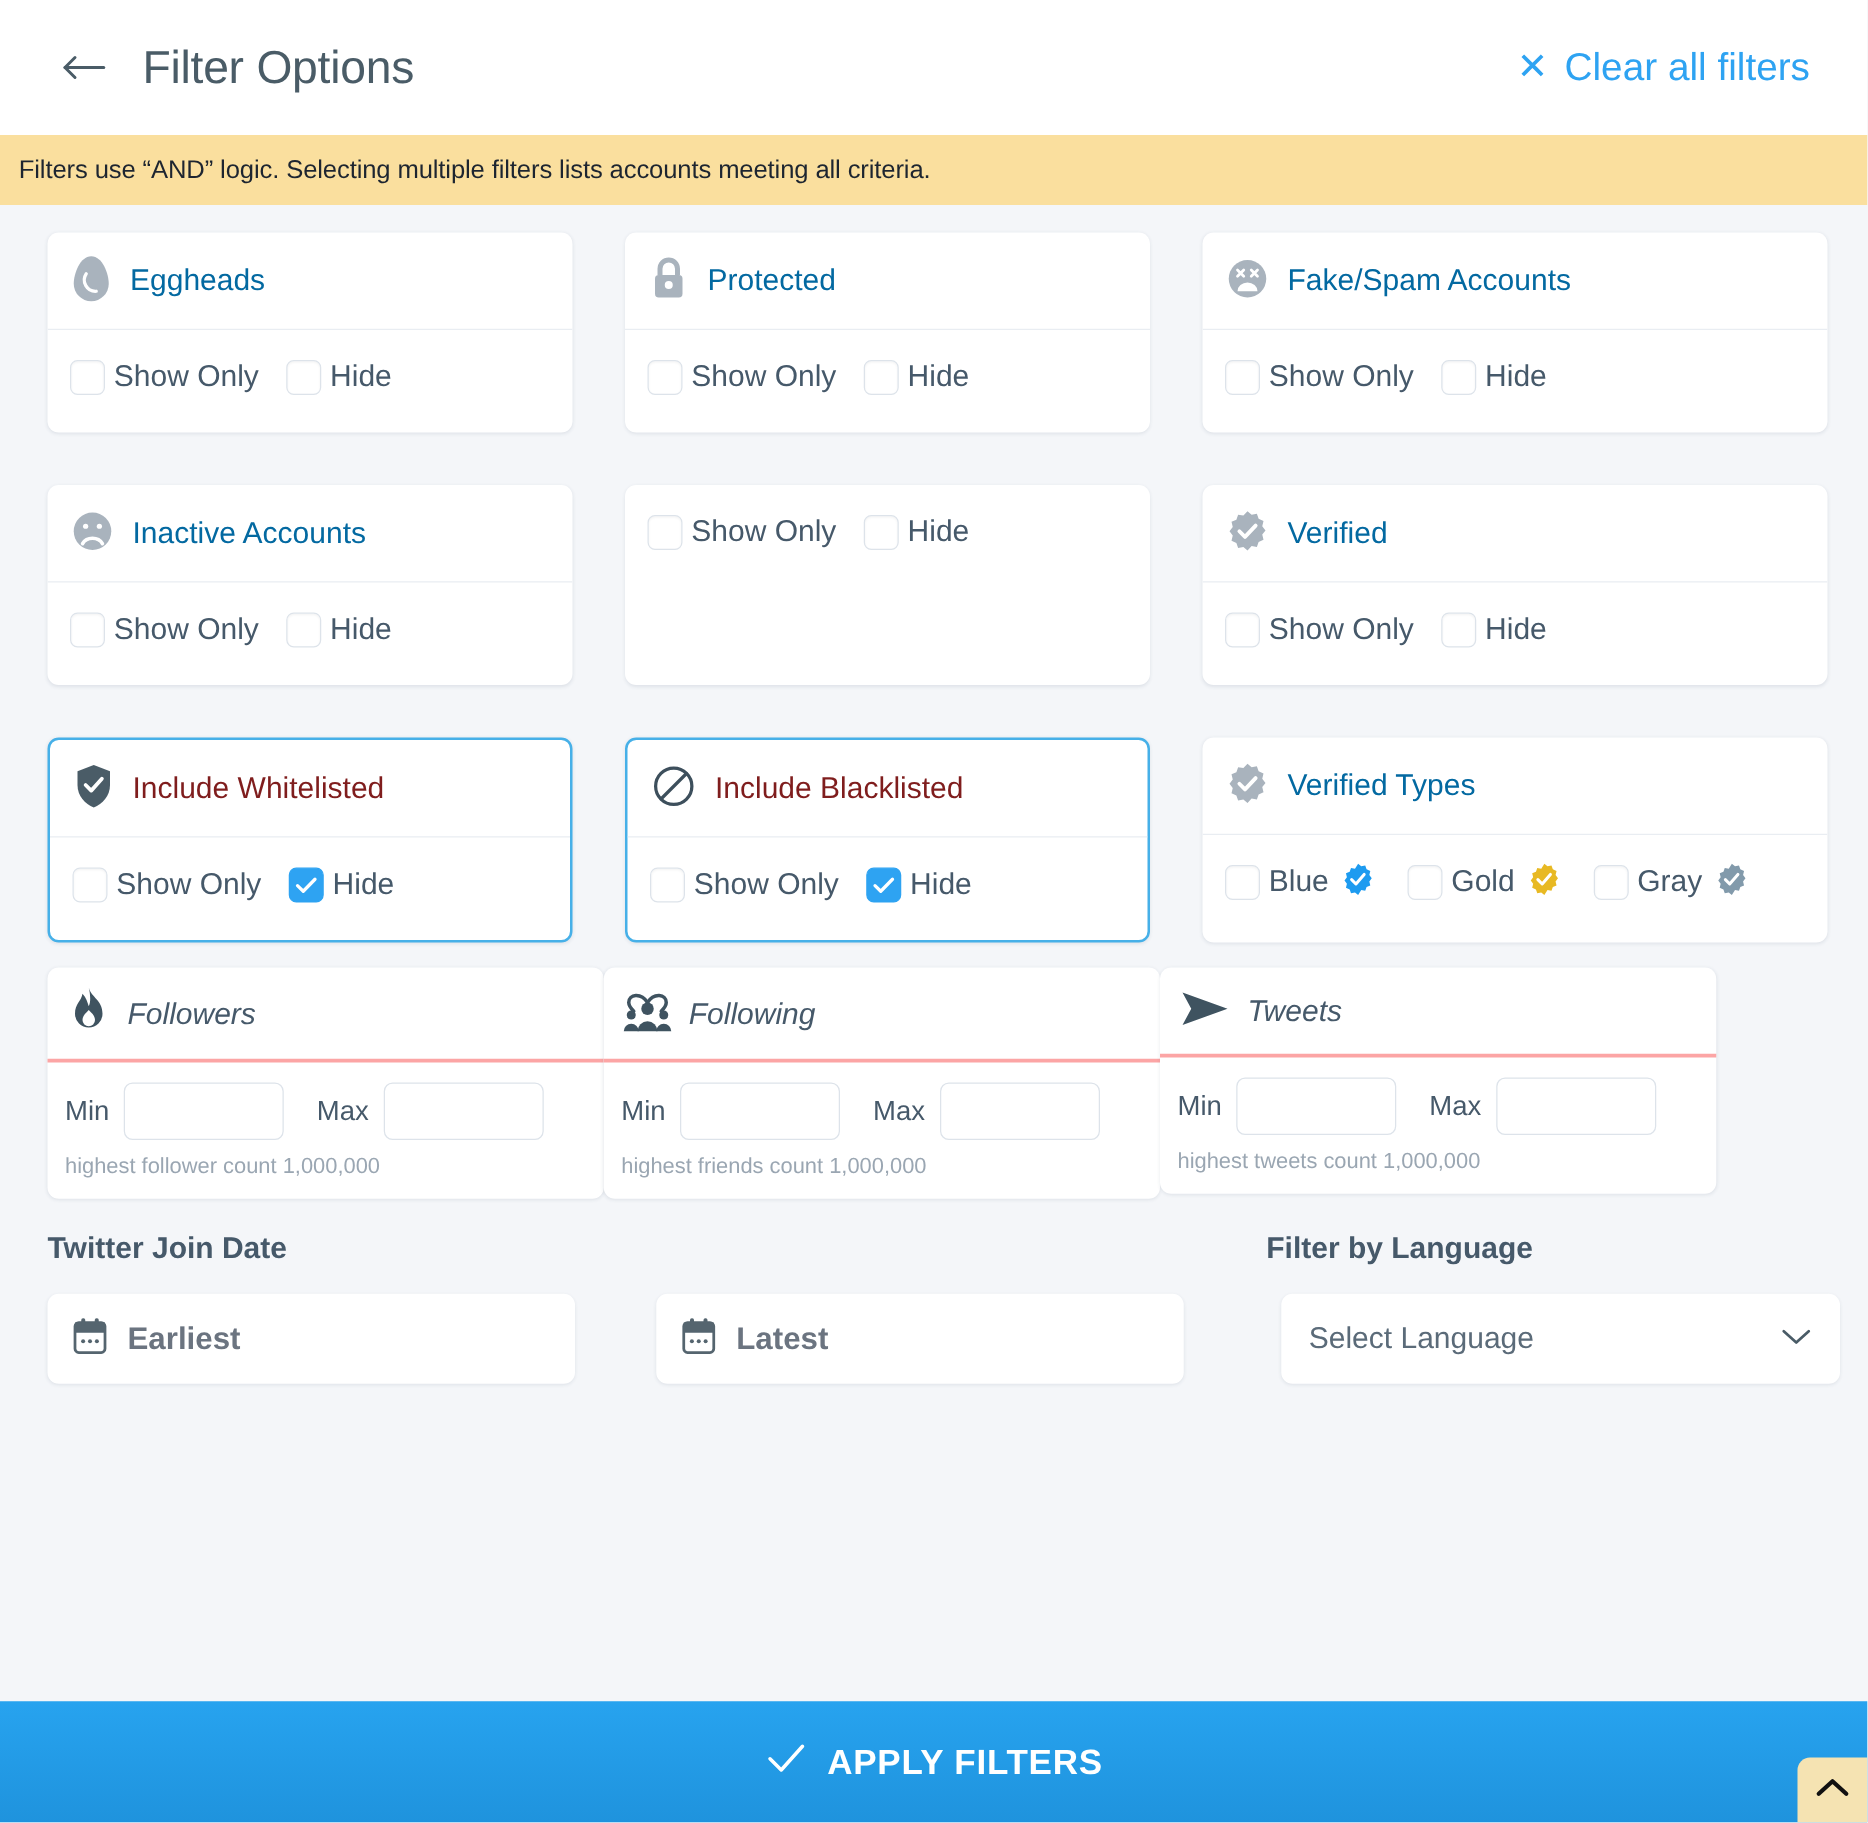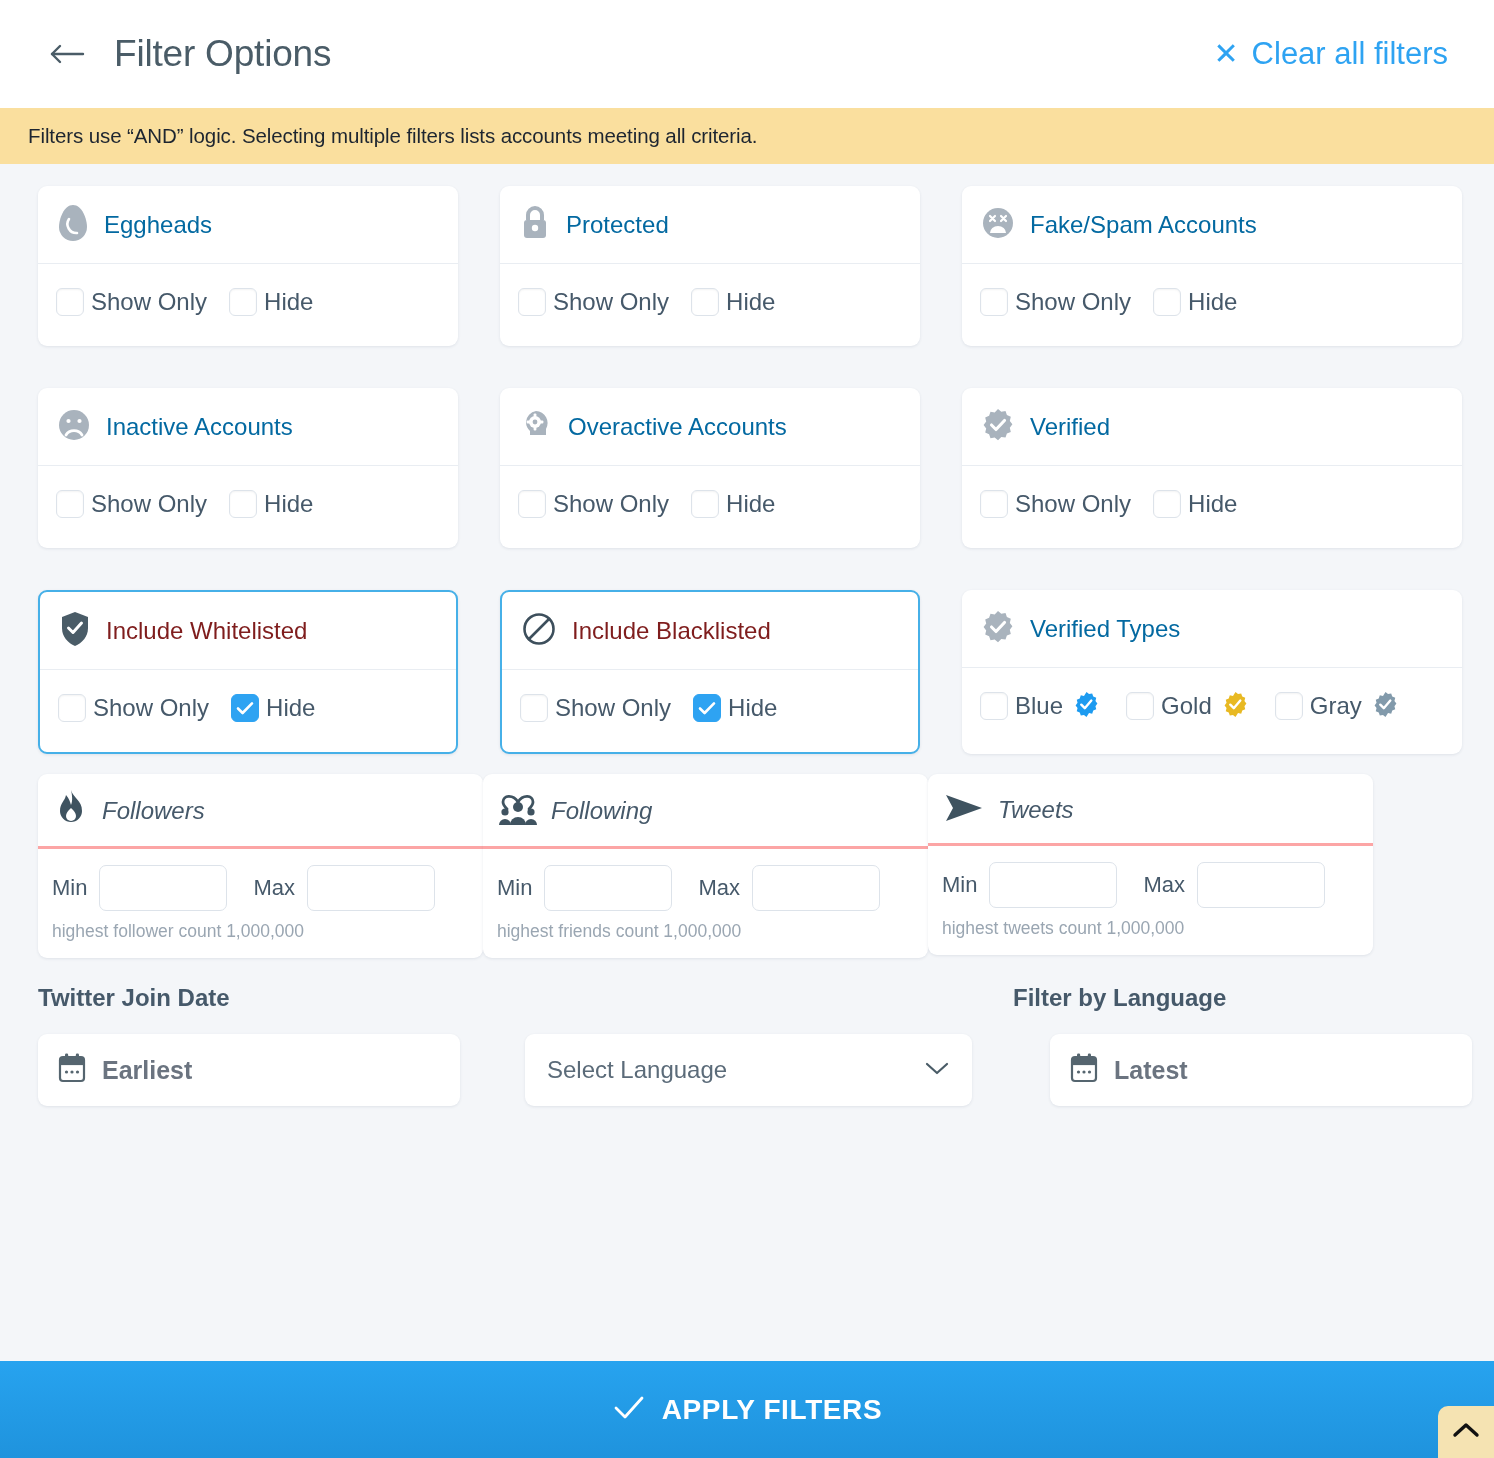--- a/index.html
+++ b/index.html
@@ -19,21 +19,21 @@
   }
   .header-left { display:flex; align-items:center; gap:26px; }
   .back-icon { width:42px; height:30px; display:flex; align-items:center; justify-content:center; cursor:pointer; }
   .page-title { font-size:37px; color:#4a5c67; font-weight:400; letter-spacing:-0.2px; }
   .clear-all { display:flex; align-items:center; gap:13px; color:#2ea3f2; font-size:31px; cursor:pointer; }
   .clear-x { font-size:30px; line-height:1; font-weight:300; }
 
   
   .notice {
     background:#fadf9e; height:56px;
-    display:flex; align-items:center; padding-left:28px;
+    display:flex; align-items:center; padding-left:15px;
     font-size:20.5px; color:#1d2530; letter-spacing:-0.1px;text-align:right;
   }
 
   
   .content { padding: 22px 38px 0 38px; }
 
   .grid3 { display:grid; grid-template-columns: 420px 420px 500px; gap: 42px 42px; }
 
   .card {
     background:#ffffff; border-radius:9px;
@@ -249,34 +249,20 @@
         <span class="cb"></span>
         <span class="opt-label">Show Only</span>
       </label>
       <label class="opt">
         <span class="cb"></span>
         <span class="opt-label">Hide</span>
       </label>
     </div>
         </div>
         <div class="card">
-    <div class="card-head">
-      <span><svg width="36" height="40" viewBox="0 0 36 40">
-                <path d="M18 6 a12 12 0 0 1 10 18 v6 h-16 v-4 a12 12 0 0 1 -4 -9 A12 12 0 0 1 18 6 Z" fill="#a9b3bd"></path>
-                <circle cx="17" cy="17" r="6" fill="#fff"></circle>
-                <circle cx="17" cy="17" r="2.4" fill="#a9b3bd"></circle>
-                <g fill="#fff">
-                  <rect x="15.6" y="8.6" width="2.8" height="4" rx="1"></rect>
-                  <rect x="15.6" y="21.4" width="2.8" height="4" rx="1"></rect>
-                  <rect x="8.6" y="15.6" width="4" height="2.8" rx="1"></rect>
-                  <rect x="21.4" y="15.6" width="4" height="2.8" rx="1"></rect>
-                </g>
-              </svg></span>
-      <span class="card-title">Overactive Accounts</span>
-    </div>
     <div class="card-body">
       <label class="opt">
         <span class="cb"></span>
         <span class="opt-label">Show Only</span>
       </label>
       <label class="opt">
         <span class="cb"></span>
         <span class="opt-label">Hide</span>
       </label>
     </div>
@@ -462,46 +448,46 @@
                 <rect x="17.8" y="0.5" width="3.2" height="6" rx="1.4" fill="#55656f"></rect>
                 <circle cx="8.5" cy="19" r="1.6" fill="#55656f"></circle>
                 <circle cx="14" cy="19" r="1.6" fill="#55656f"></circle>
                 <circle cx="19.5" cy="19" r="1.6" fill="#55656f"></circle>
               </svg>
           </span>
           <span class="date-text">Earliest</span>
         </div>
       </div>
       <div class="dl-cell">
-        <div class="lang-box">
-          <span class="lang-text">Select Language</span>
-          <span>
-            <svg width="26" height="16" viewBox="0 0 26 16">
-                <path d="M3 4 L13 13 L23 4" fill="none" stroke="#4a5c67" stroke-width="2.2" stroke-linecap="round" stroke-linejoin="round"></path>
-              </svg>
-          </span>
-        </div>
-      </div>
-      <div class="dl-cell">
         <div class="date-box">
           <span>
             <svg width="28" height="30" viewBox="0 0 28 30">
                 <rect x="2" y="4" width="24" height="24" rx="3" fill="#fff" stroke="#55656f" stroke-width="2.2"></rect>
                 <path d="M2 11 H26" stroke="#55656f" stroke-width="2.2"></path>
                 <rect x="2" y="4" width="24" height="7" fill="#55656f"></rect>
                 <rect x="7" y="0.5" width="3.2" height="6" rx="1.4" fill="#55656f"></rect>
                 <rect x="17.8" y="0.5" width="3.2" height="6" rx="1.4" fill="#55656f"></rect>
                 <circle cx="8.5" cy="19" r="1.6" fill="#55656f"></circle>
                 <circle cx="14" cy="19" r="1.6" fill="#55656f"></circle>
                 <circle cx="19.5" cy="19" r="1.6" fill="#55656f"></circle>
               </svg>
           </span>
           <span class="date-text">Latest</span>
         </div>
       </div>
+      <div class="dl-cell">
+        <div class="lang-box">
+          <span class="lang-text">Select Language</span>
+          <span>
+            <svg width="26" height="16" viewBox="0 0 26 16">
+                <path d="M3 4 L13 13 L23 4" fill="none" stroke="#4a5c67" stroke-width="2.2" stroke-linecap="round" stroke-linejoin="round"></path>
+              </svg>
+          </span>
+        </div>
+      </div>
     </div>
   </div>
 
   <div class="apply-bar">
     <span>
       <svg width="34" height="30" viewBox="0 0 34 30">
           <path d="M4 15 L13 24 L30 5" fill="none" stroke="#ffffff" stroke-width="2.8" stroke-linecap="round" stroke-linejoin="round"></path>
         </svg>
     </span>
     <span class="apply-text">APPLY FILTERS</span>

